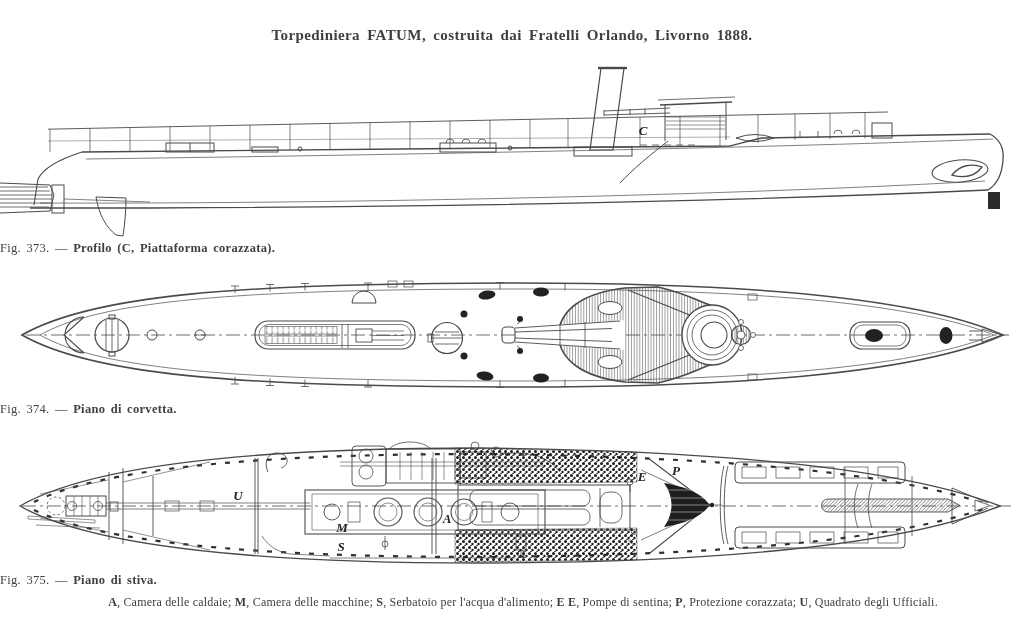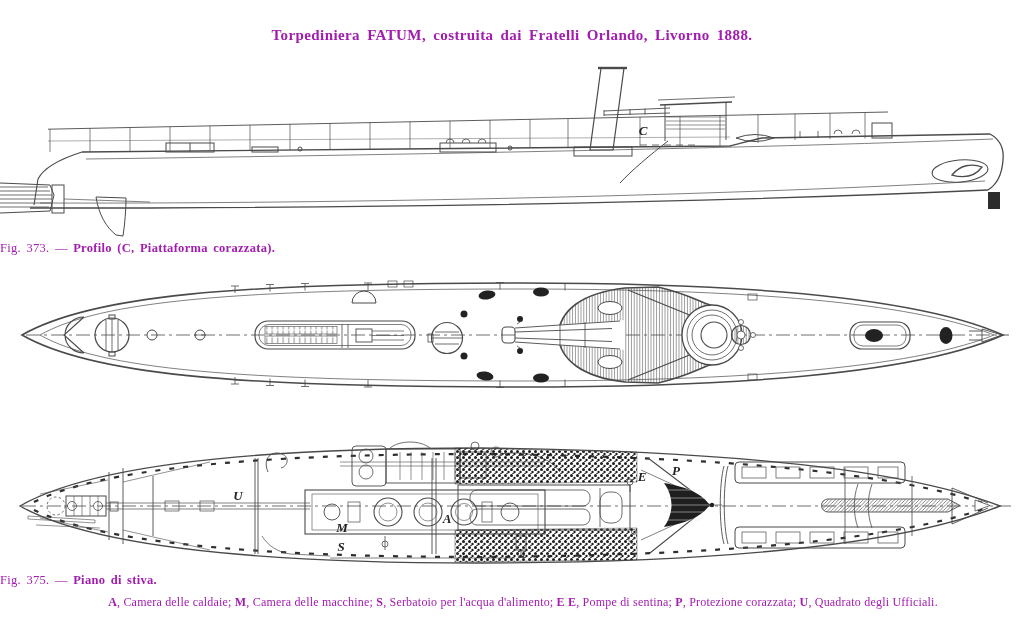--- a/index.html
+++ b/index.html
@@ -1,17 +1,17 @@
 <!DOCTYPE html>
 <html><head>
 <meta charset="utf-8">
 <style>
   html,body{margin:0;padding:0;background:#e8e8e8;}
   .page{position:relative;width:1024px;height:626px;background:#ffffff;overflow:hidden;
-        font-family:"Liberation Serif","DejaVu Serif",serif;color:#a21caf;}
+        font-family:"Liberation Serif","DejaVu Serif",serif;color:#404040;}
   .title{position:absolute;top:27px;left:0;width:100%;text-align:center;
          font-size:15px;font-weight:bold;letter-spacing:.4px;word-spacing:3px;}
   .fig{position:absolute;left:0;width:1024px;}
   .caption{position:absolute;left:0;width:100%;font-size:12.5px;
            letter-spacing:.3px;word-spacing:2px;}
   .caption .ct{font-weight:bold;}
   .legend{position:absolute;top:595px;left:0;width:100%;text-align:center;font-size:12px;
           letter-spacing:.2px;white-space:nowrap;padding-left:11px;}
   .legend .lk{font-weight:bold;}
   svg text.lbl{font-family:"Liberation Serif","DejaVu Serif",serif;font-style:italic;
@@ -182,20 +182,25 @@
       <path d="M235,12 v7 M231,12 h8 M270,10.5 v7 M266,10.5 h8 M305,9.5 v7 M301,9.5 h8
                M368,9 v7 M364,9 h8 M500,8.5 v7 M496,8.5 h8 M565,9.5 v7 M561,9.5 h8
                M235,103 v7 M231,110 h8 M270,104.5 v7 M266,111.5 h8 M305,105.5 v7 M301,112.5 h8
                M368,106 v7 M364,113 h8 M500,106.5 v7 M496,113.5 h8 M565,105.5 v7 M561,112.5 h8" stroke-width=".8"></path>
       <rect x="388" y="7" width="9" height="6" stroke-width=".7"></rect>
       <rect x="404" y="7" width="9" height="6" stroke-width=".7"></rect>
       <rect x="748" y="20" width="9" height="6" stroke-width=".7"></rect>
       <rect x="748" y="100" width="9" height="6" stroke-width=".7"></rect>
     </g>
   </svg>
+  <div class="caption" style="top:402px">
+    <span>Fig. 374.</span>
+    <span>—</span>
+    <span class="ct">Piano di corvetta.</span>
+  </div>
 
   <svg class="fig" style="top:432px" width="1024" height="140" viewBox="0 0 1024 140">
     <defs>
       <pattern id="coal" width="6" height="6" patternUnits="userSpaceOnUse">
         <circle cx="1.5" cy="1.5" r="1.5" fill="#1c1c1c"></circle>
         <circle cx="4.5" cy="4" r="1.2" fill="#1c1c1c"></circle>
         <circle cx="3" cy="5.5" r=".8" fill="#1c1c1c"></circle>
       </pattern>
       <pattern id="diag" width="3.5" height="3.5" patternUnits="userSpaceOnUse">
         <path d="M0,3.5 L3.5,0" stroke="#3c3c3c" stroke-width=".6"></path>

